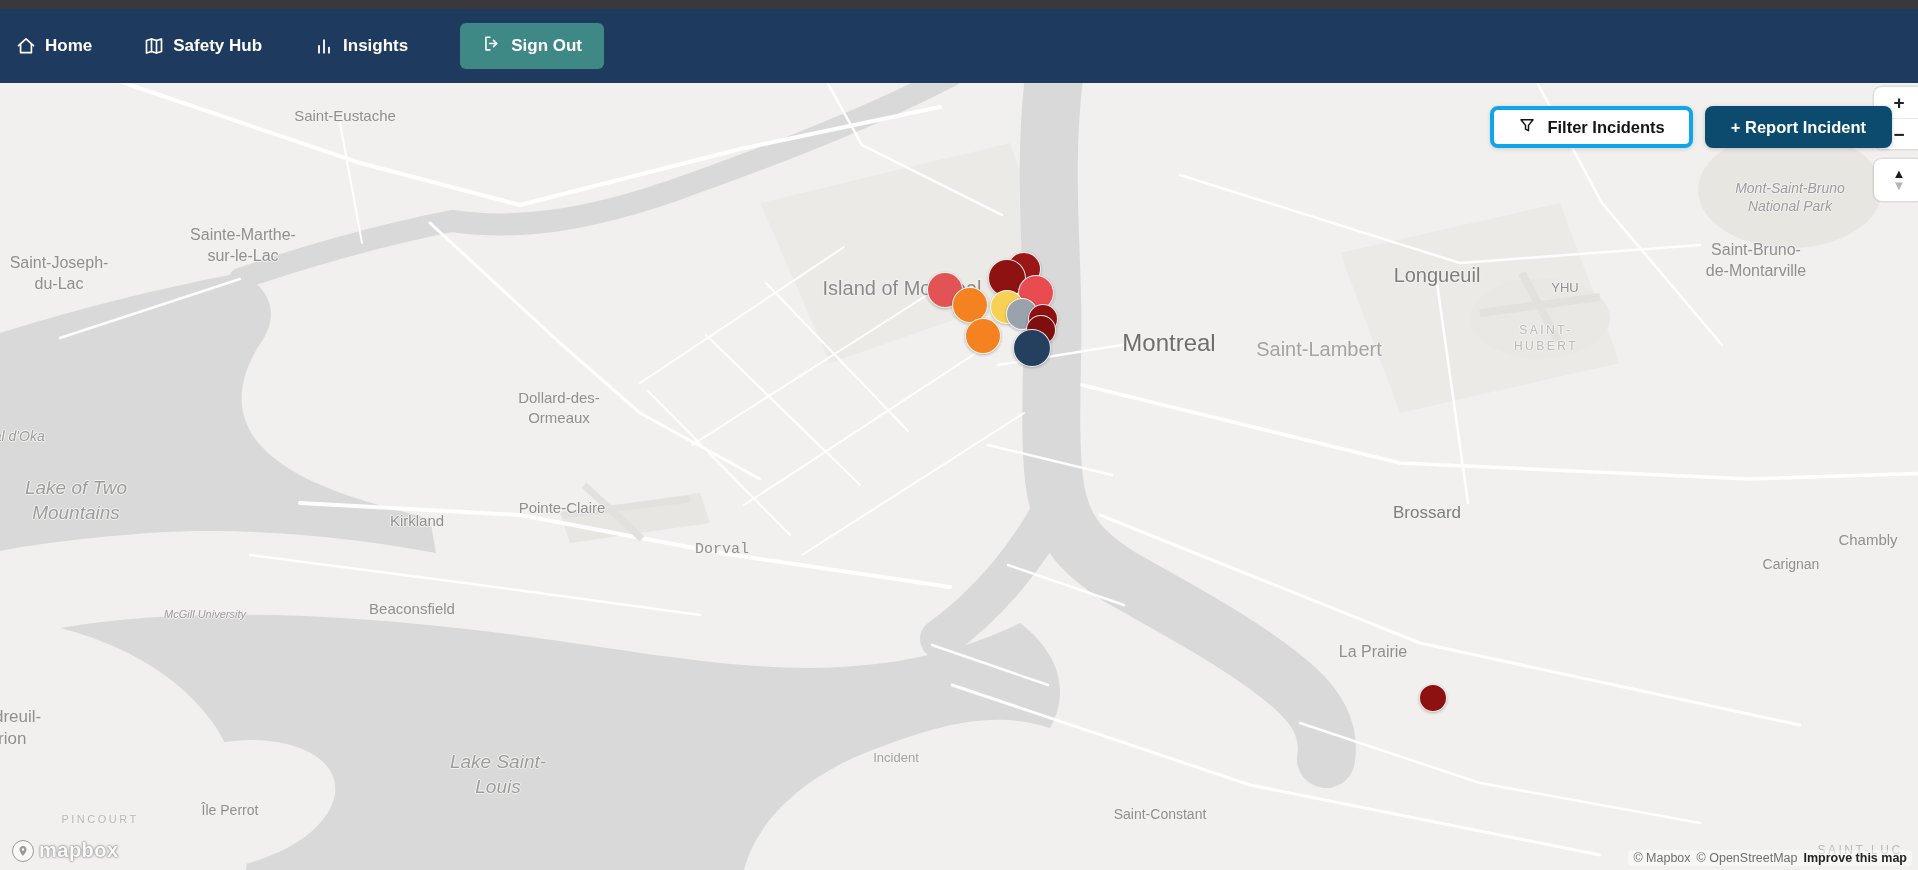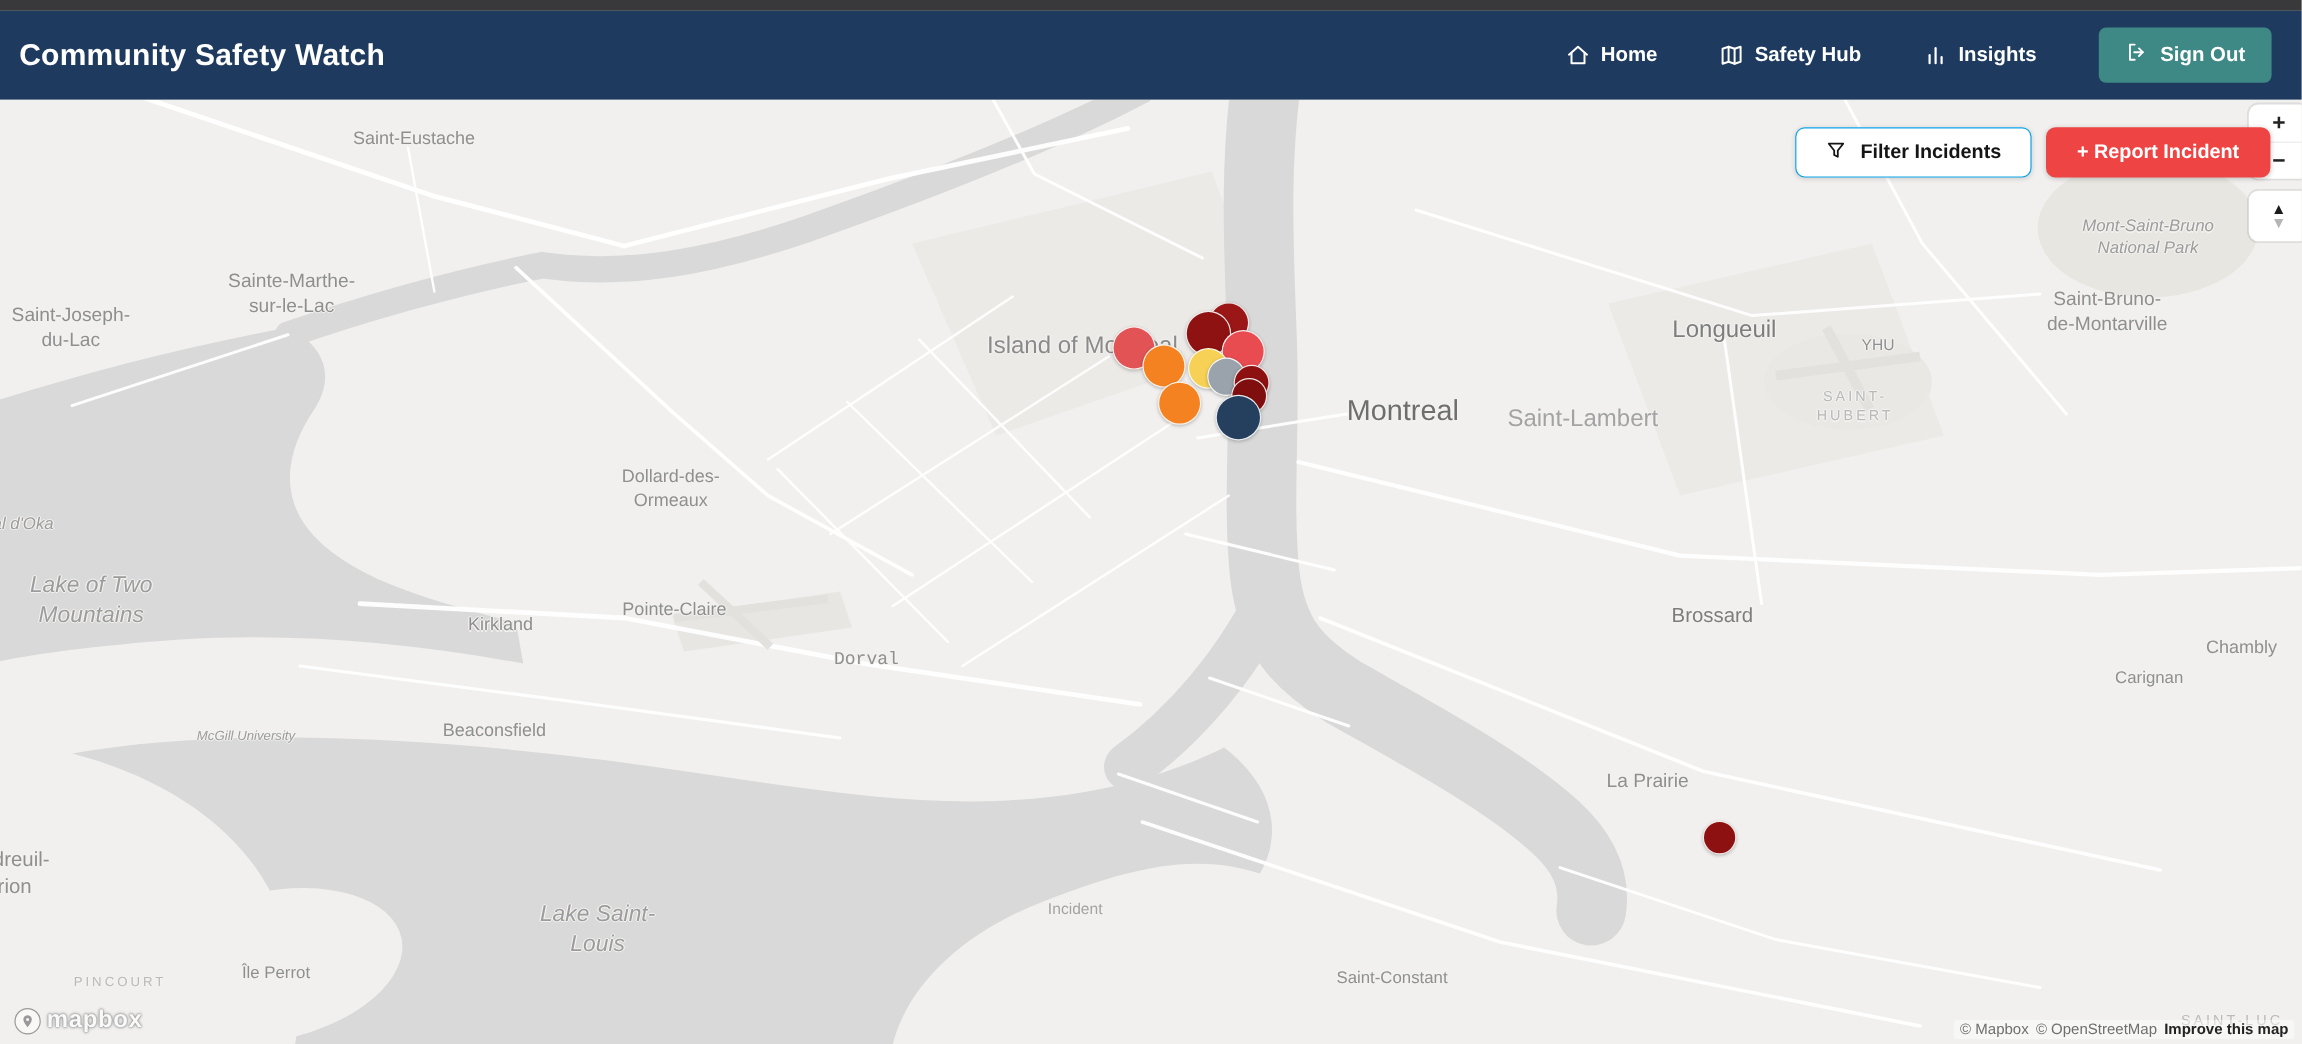--- a/index.html
+++ b/index.html
@@ -46,23 +46,23 @@
   
   .marker{
     position:absolute;transform:translate(-50%,-50%);border-radius:50%;
     border:1.5px solid rgba(255,255,255,.9);box-shadow:0 1px 3px rgba(0,0,0,.25);
     cursor:pointer;box-sizing:border-box;
   }
   
   .map-toolbar{position:absolute;top:23px;right:26px;display:flex;gap:12px;z-index:5;}
   .btn{height:42px;border-radius:8px;font-family:inherit;font-size:16.5px;font-weight:600;
        display:flex;align-items:center;cursor:pointer;}
-  .btn-filter{background:#fff;color:#151515;border:1px solid #0ea5e9;gap:11px;padding:0 24px;
+  .btn-filter{background:#fff;color:#151515;border:4px solid #0ea5e9;gap:11px;padding:0 24px;
        box-shadow:0 1px 4px rgba(0,0,0,.15);}
-  .btn-report{background:#ef4444;color:#fff;border:none;padding:0 26px;box-shadow:0 1px 4px rgba(0,0,0,.2);}
+  .btn-report{background:#0c4a6e;color:#fff;border:none;padding:0 26px;box-shadow:0 1px 4px rgba(0,0,0,.2);}
   
   .ctrl{position:absolute;left:1874px;width:50px;background:#fff;border-radius:8px;
         box-shadow:0 0 0 1.5px rgba(0,0,0,.08);z-index:3;}
   .ctrl-zoom{top:4px;height:62px;}
   .ctrl-cell{height:31px;display:flex;align-items:center;justify-content:center;
         font-size:19px;font-weight:700;color:#222;cursor:pointer;}
   .ctrl-cell + .ctrl-cell{border-top:1px solid #ececec;}
   .ctrl-pitch{top:76px;height:42px;display:flex;flex-direction:column;align-items:center;justify-content:center;}
   .pitch-up{font-size:13px;color:#1c1c1c;line-height:12px;cursor:pointer;}
   .pitch-down{font-size:13px;color:#b5b5b5;line-height:12px;cursor:pointer;}
@@ -76,21 +76,20 @@
       font-size:12.5px;background:rgba(255,255,255,.45);padding:1px 5px;border-radius:3px;z-index:4;}
   .attr-link{color:#6f6f6f;cursor:pointer;text-decoration:none;}
   .improve{color:#242424;font-weight:700;cursor:pointer;text-decoration:none;}
 </style>
 </head>
 <body>
 
 <div class="chrome-strip"></div>
 
 <header>
-  <h1 class="app-title">Community Safety Watch</h1>
   <nav>
     <a class="nav-item">
       <span>
         <svg width="20" height="20" viewBox="0 0 24 24" fill="none" stroke="#fff" stroke-width="2" stroke-linecap="round" stroke-linejoin="round">
             <path d="M3 11.5 L12 3.5 L21 11.5"></path>
             <path d="M5.5 10 V20 H18.5 V10"></path>
           </svg>
       </span>
       <span>Home</span>
     </a>

